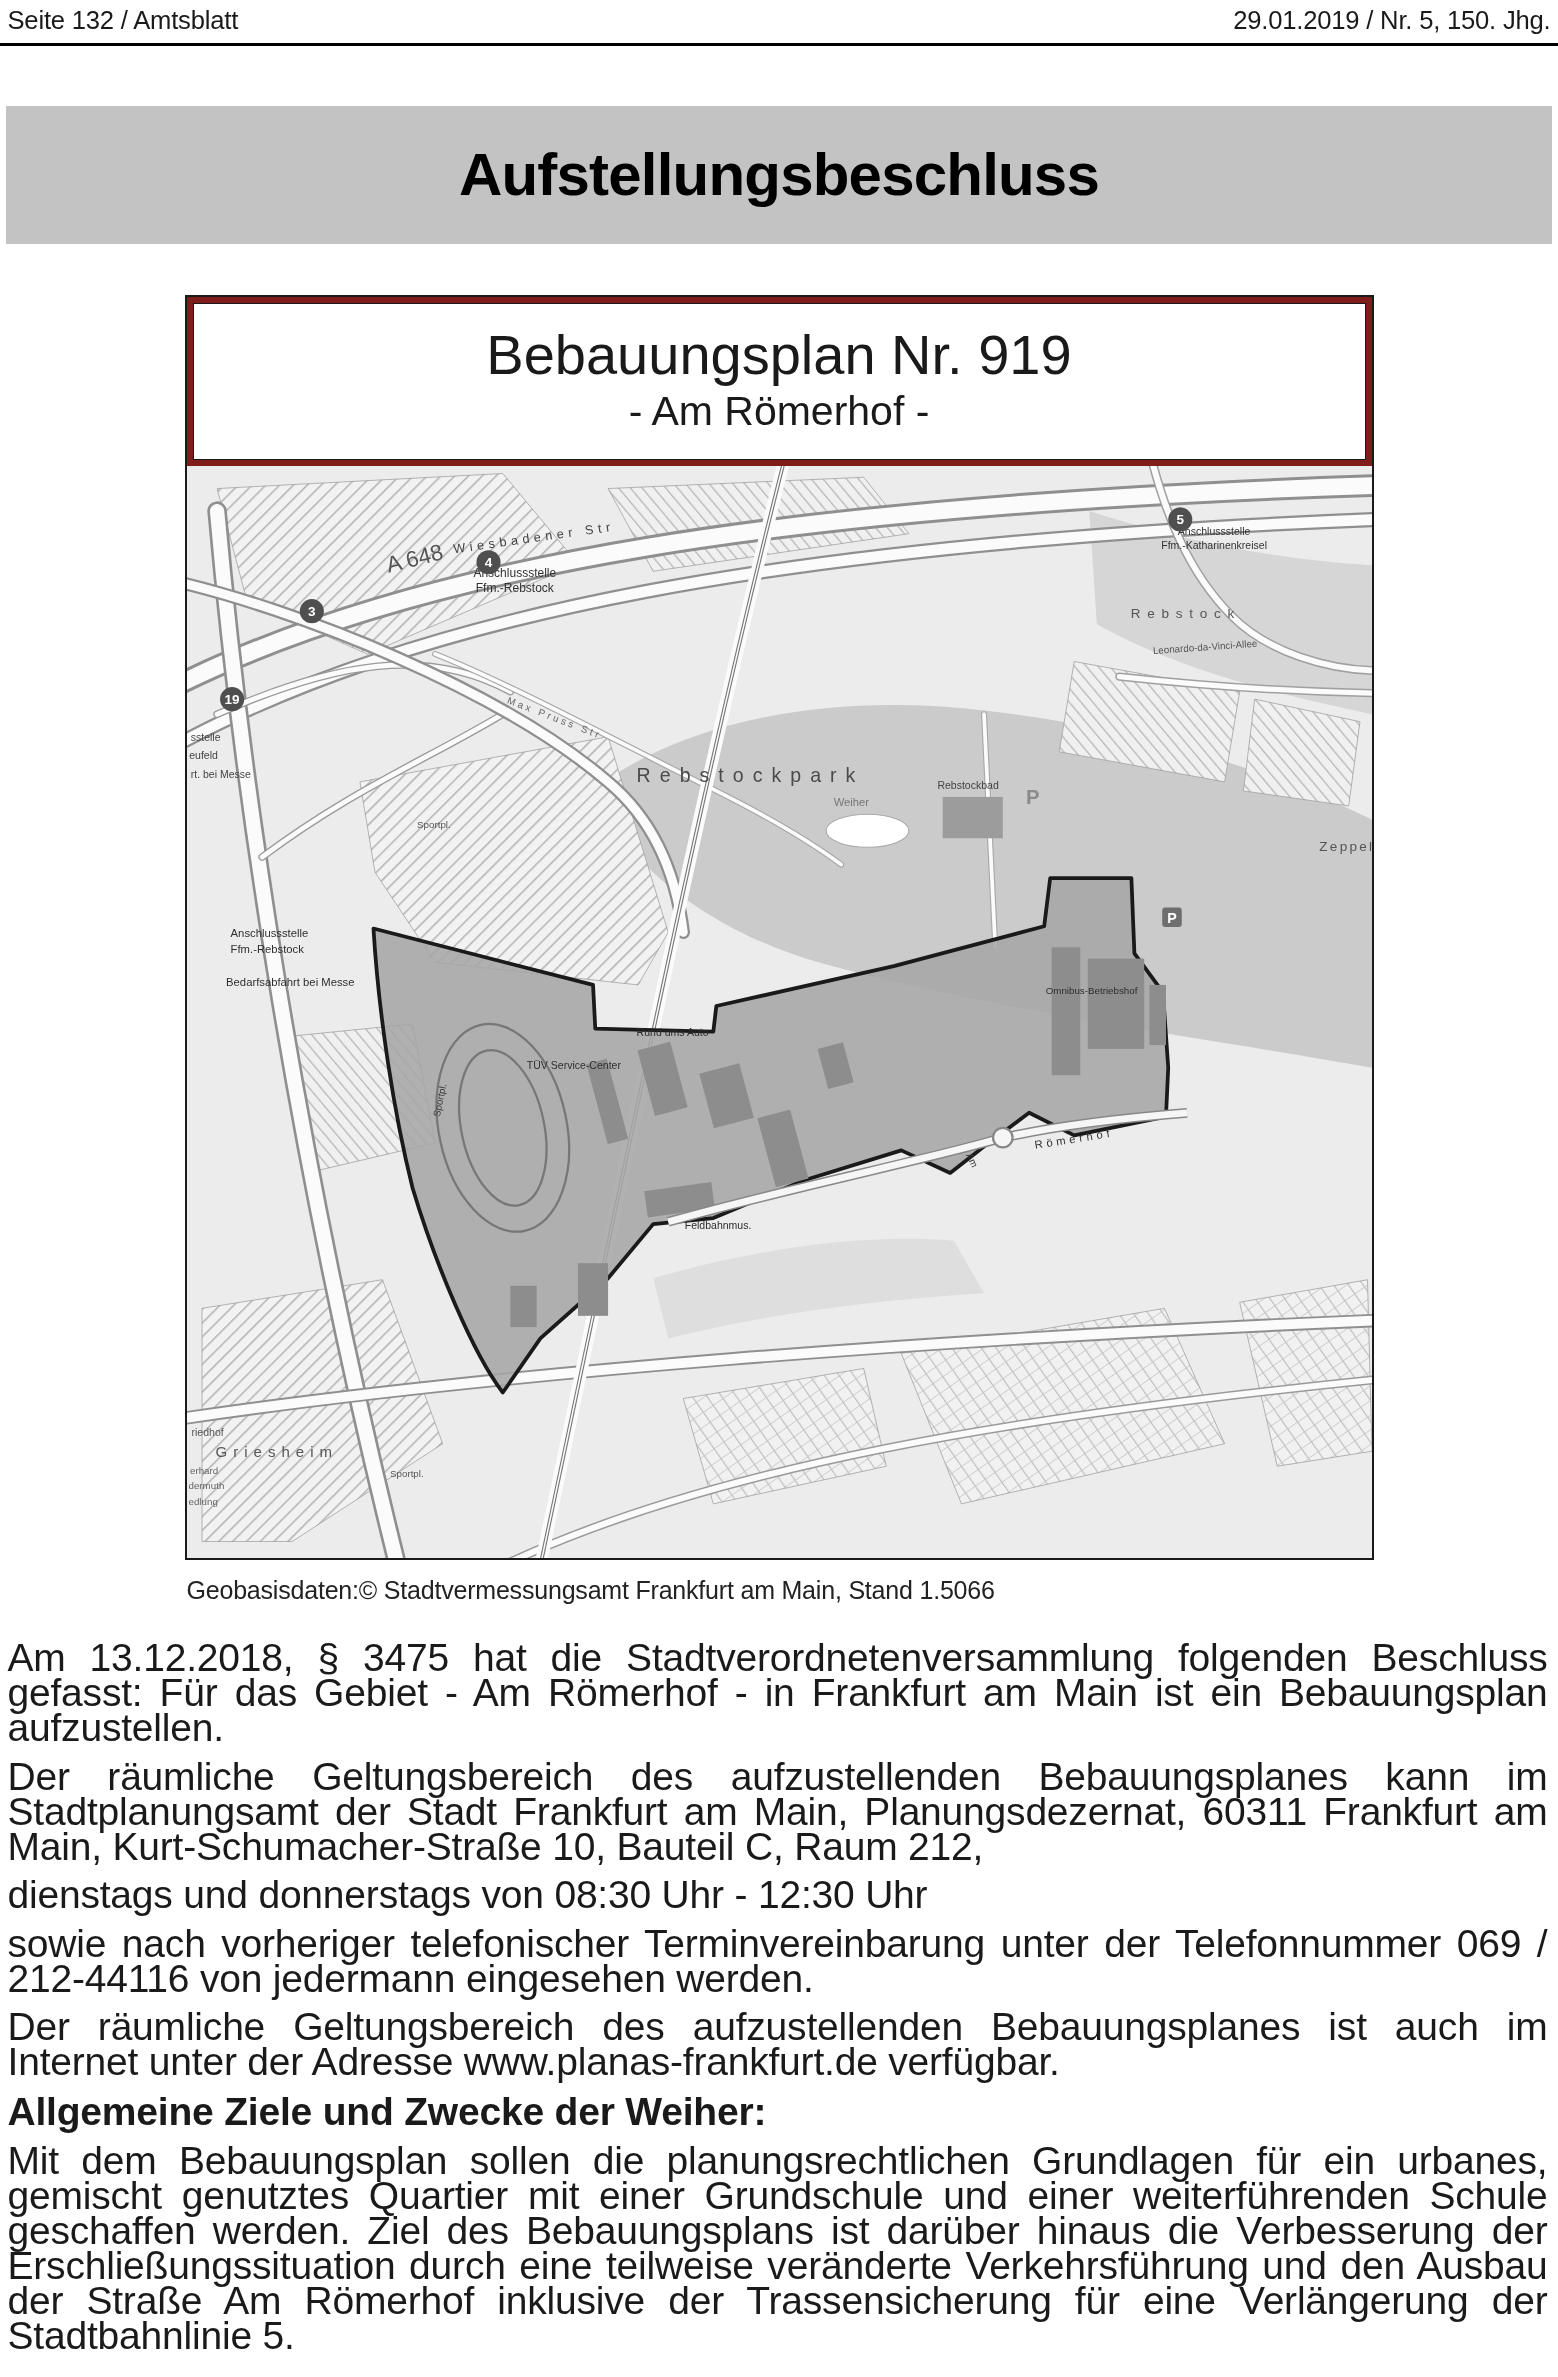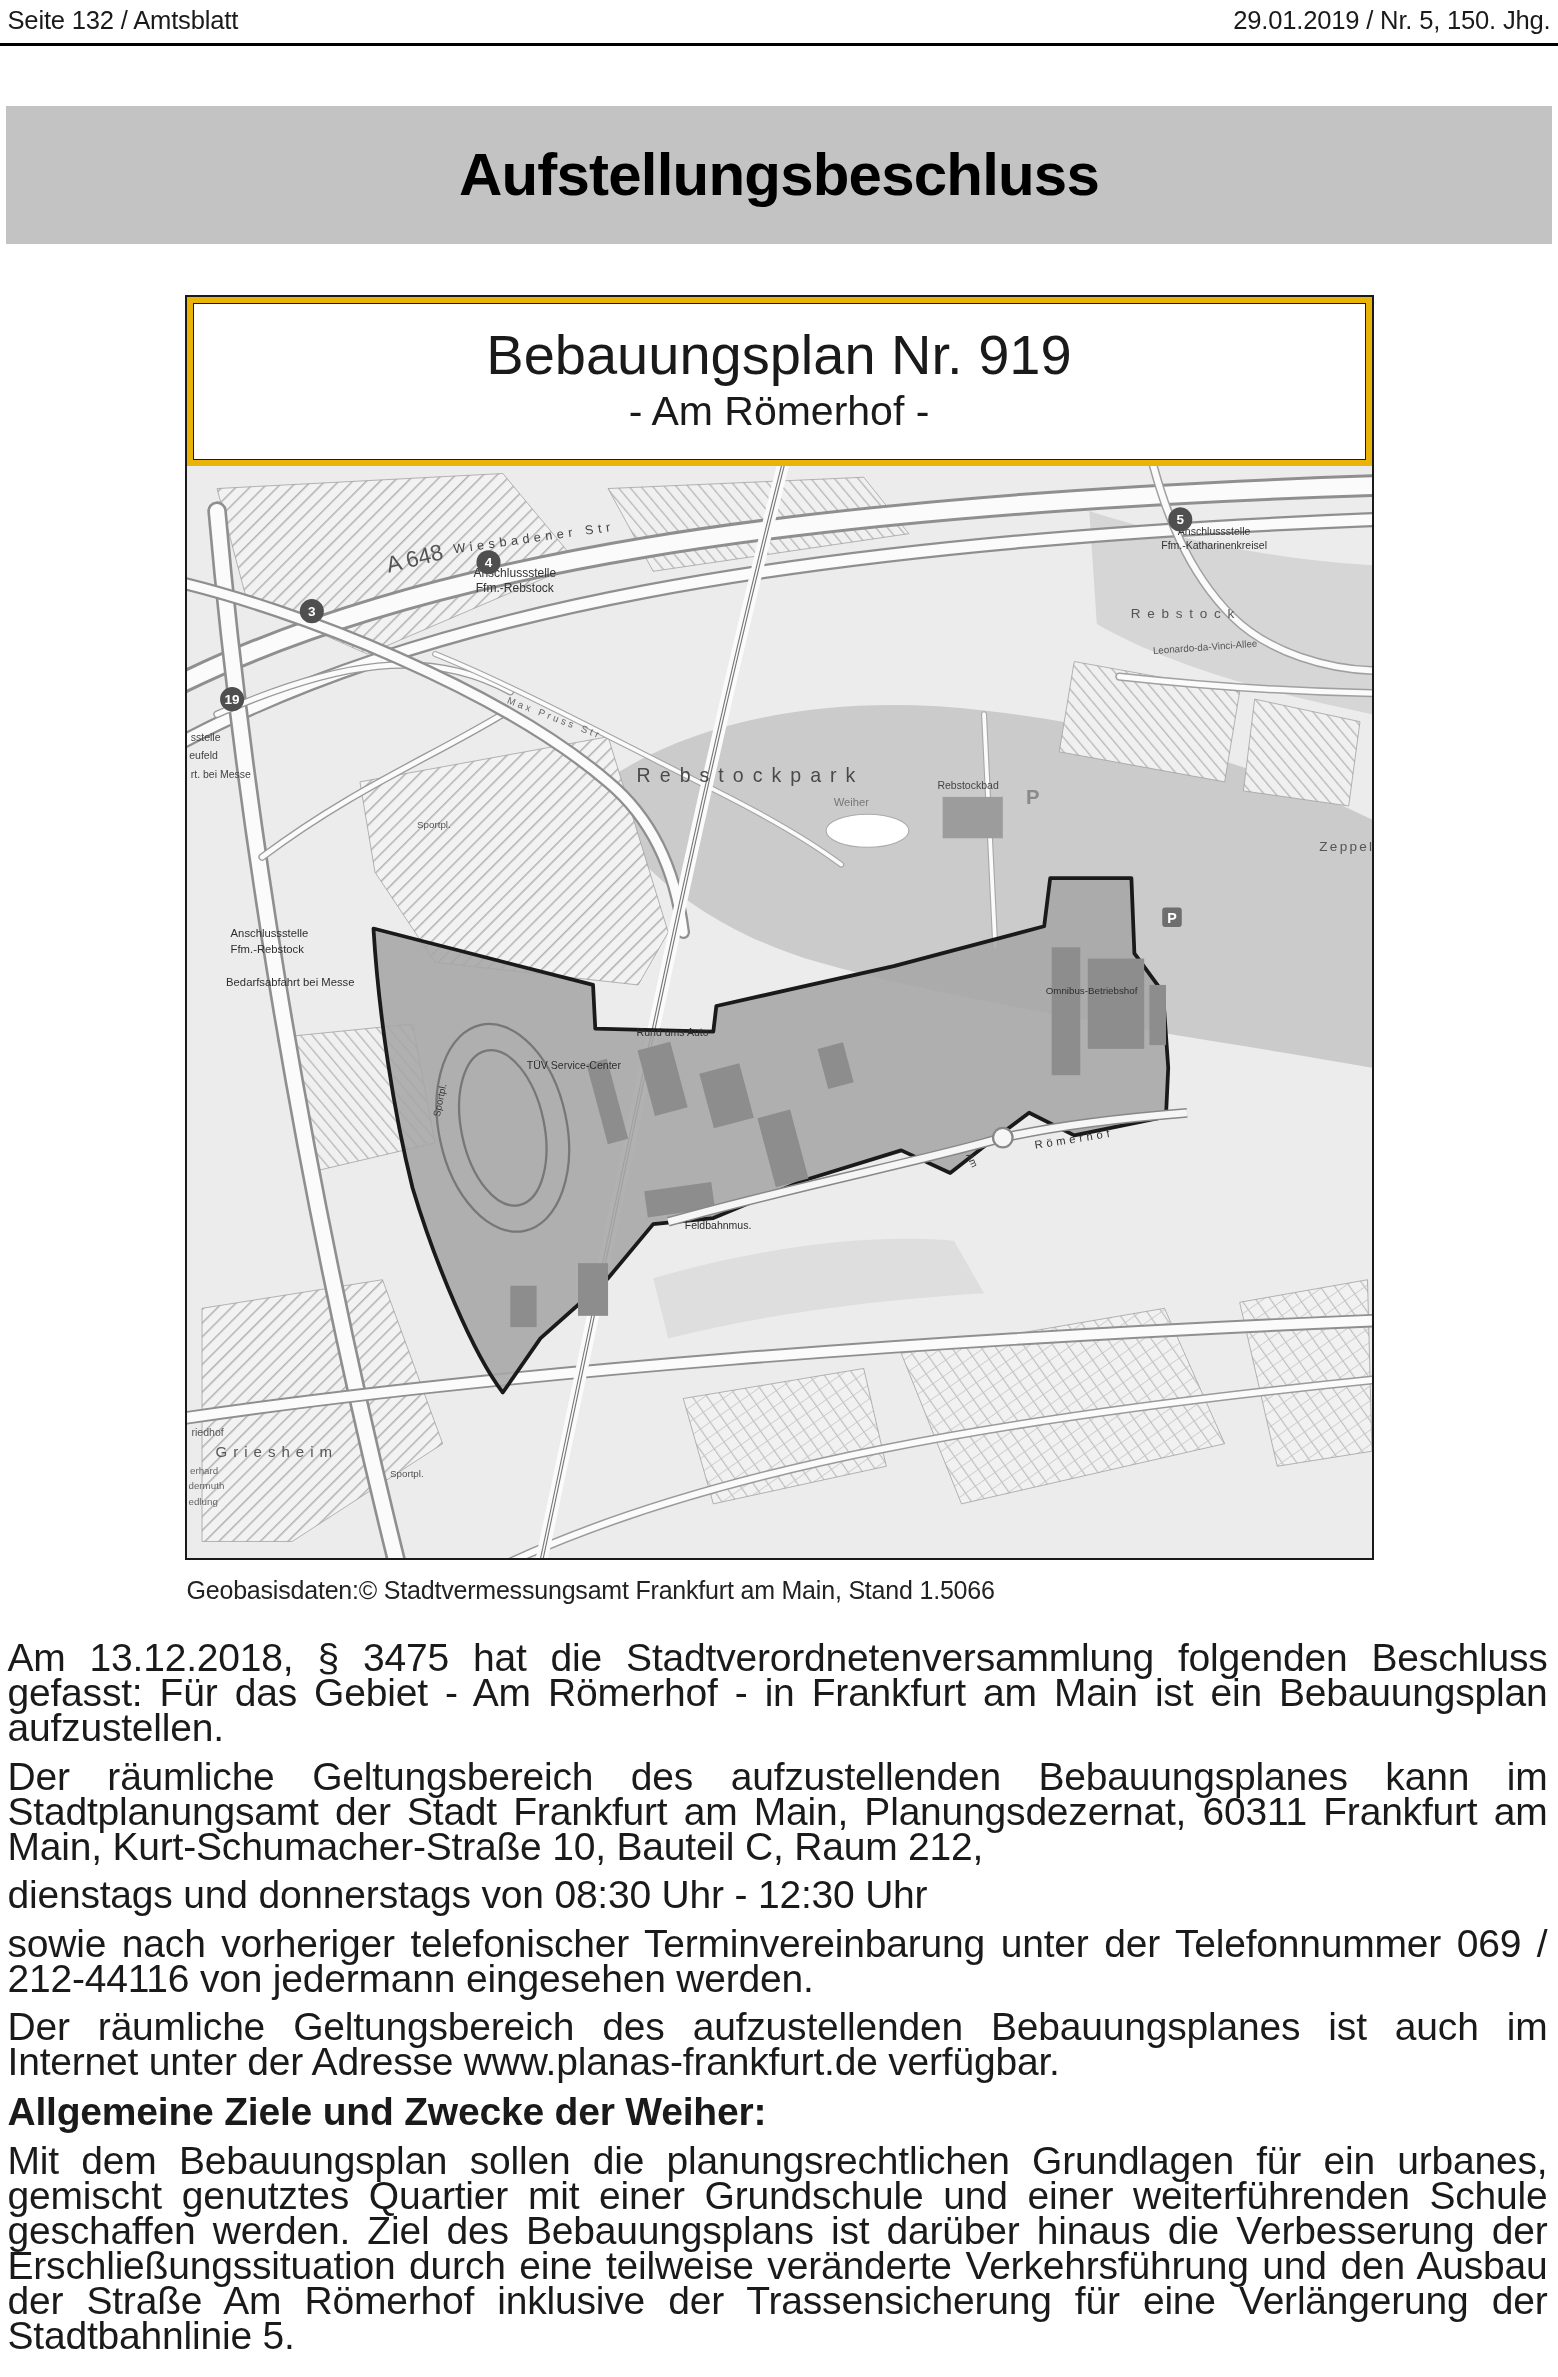--- a/index.html
+++ b/index.html
@@ -17,21 +17,21 @@
   
   .banner{
     margin:60px 6px 0 6px;height:138px;background:#c3c3c3;
     display:flex;align-items:center;justify-content:center;
   }
   .banner h1{
     margin:0;font-size:60px;font-weight:bold;letter-spacing:-0.8px;color:#000;
   }
   
   .figure{
-    width:1185px;margin:51px auto 0 auto;border:2.3px solid #1a1a1a;background:#eab308;
+    width:1185px;margin:51px auto 0 auto;border:2.3px solid #1a1a1a;background:#7f1d1d;
   }
   .figtitle{
     margin:6px;border:1.5px solid #1a1a1a;text-align:center;
     padding:19.6px 0 22.6px 0;background:#fff;
   }
   .figtitle .l1{font-size:56px;line-height:63px;font-weight:normal;letter-spacing:0;}
   .figtitle .l2{font-size:41px;line-height:50px;font-weight:normal;margin-top:0;}
   .map{height:1092px;position:relative;overflow:hidden;background:#ececec;}
   .map svg{display:block;}
   .map text{font-family:"Liberation Sans",sans-serif;}

